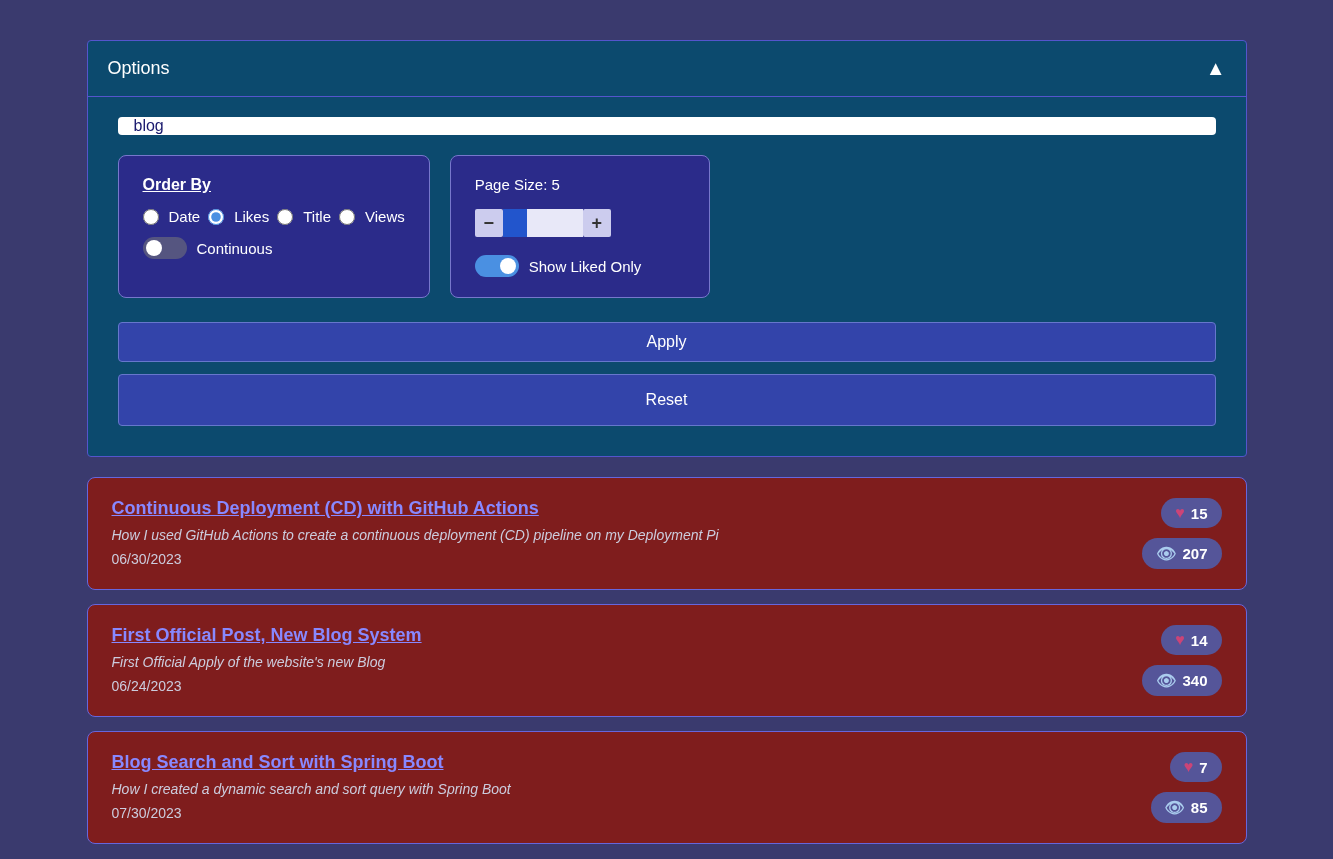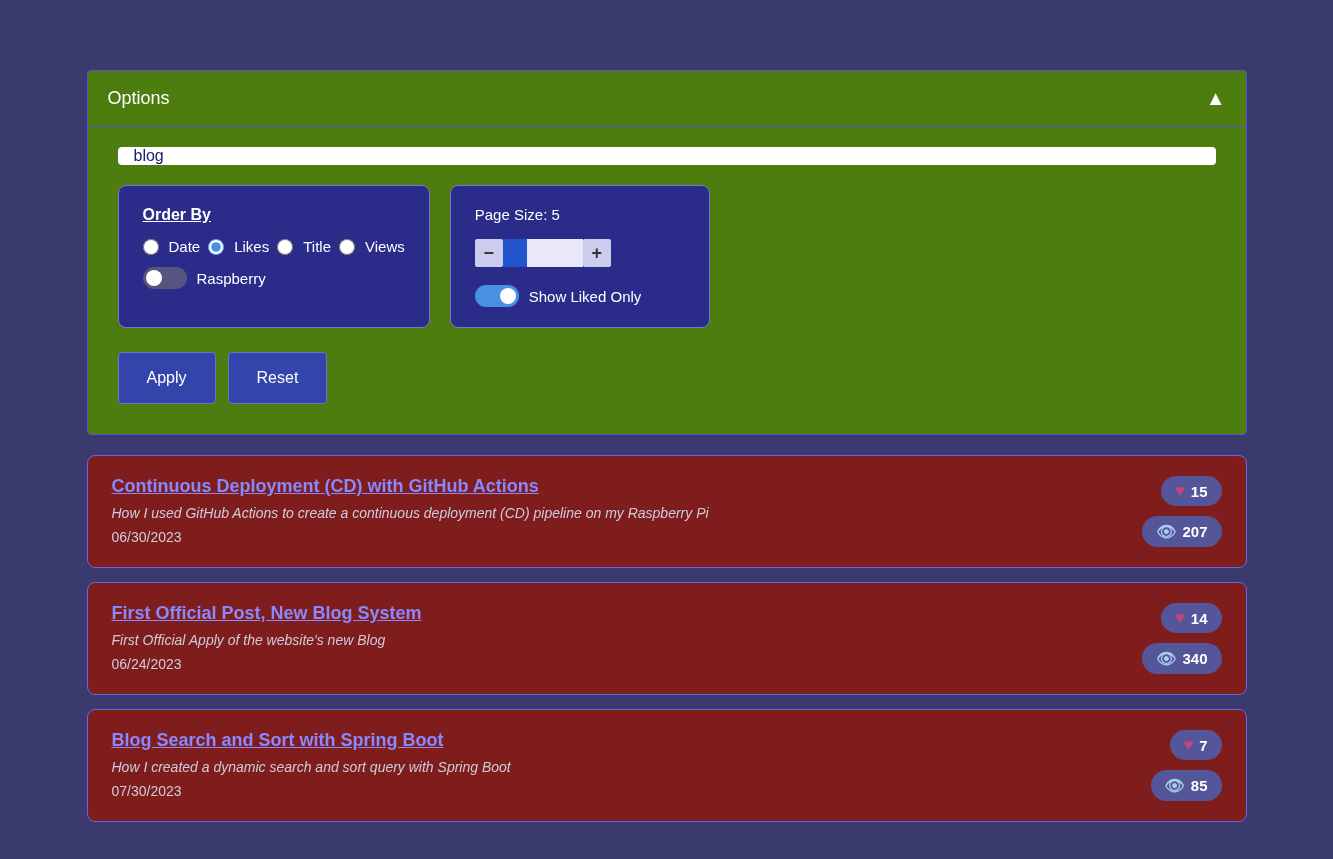--- a/index.html
+++ b/index.html
@@ -11,25 +11,24 @@
       flex-direction: column;
       align-items: center;
       padding: 40px 0 20px 0;
     }
     .main-container {
       width: 1160px;
       max-width: 95vw;
     }
     
     .options-panel {
-      background-color: #4d7c0f;
+      background-color: #0c4a6e;
       border: 1px solid #5555cc;
       border-radius: 4px;
       margin-bottom: 20px;
-      margin-top: 30px;
     }
     .options-header {
       display: flex;
       justify-content: space-between;
       align-items: center;
       padding: 16px 20px;
       border-bottom: 1px solid #5555cc;
       cursor: pointer;
     }
     .options-header-title {
@@ -209,20 +208,21 @@
       font-size: 15px;
     }
     
     .toggle-on {
       background-color: #4a90e2 !important;
     }
     
     .action-buttons {
       display: flex;
       gap: 12px;
+      flex-direction: column;
     }
     .btn-apply {
       background-color: #3344aa;
       color: #ffffff;
       border: 1px solid #6677cc;
       border-radius: 4px;
       padding: 10px 28px;
       font-size: 16px;
       cursor: pointer;
     }
@@ -327,21 +327,21 @@
             <label class="radio-label">
               <input type="radio" name="orderBy" value="views" style="">
               <span>Views</span>
             </label>
           </div>
           <div class="ascending-row">
             <label class="toggle-switch">
               <input type="checkbox" style="">
               <span class="slider"></span>
             </label>
-            <span class="ascending-label">Raspberry</span>
+            <span class="ascending-label">Continuous</span>
           </div>
         </div>
 
         <div class="page-size-box">
           <div class="page-size-label">
             <span>Page Size:</span>
             <span> 5</span>
           </div>
           <div class="page-size-slider-row">
             <div class="page-size-stepper">
@@ -369,21 +369,21 @@
       </div>
 
     </div>
   </div>
 
   <div>
 
     <div class="blog-card">
       <div class="blog-card-left">
         <span class="blog-card-title">Continuous Deployment (CD) with GitHub Actions</span>
-        <div class="blog-card-description">How I used GitHub Actions to create a continuous deployment (CD) pipeline on my Raspberry Pi</div>
+        <div class="blog-card-description">How I used GitHub Actions to create a continuous deployment (CD) pipeline on my Deployment Pi</div>
         <div class="blog-card-date">06/30/2023</div>
       </div>
       <div class="blog-card-stats">
         <div class="stat-badge">
           <span class="stat-icon heart-icon">♥</span>
           <span>15</span>
         </div>
         <div class="stat-badge">
           <span class="stat-icon eye-icon">👁</span>
           <span>207</span>

